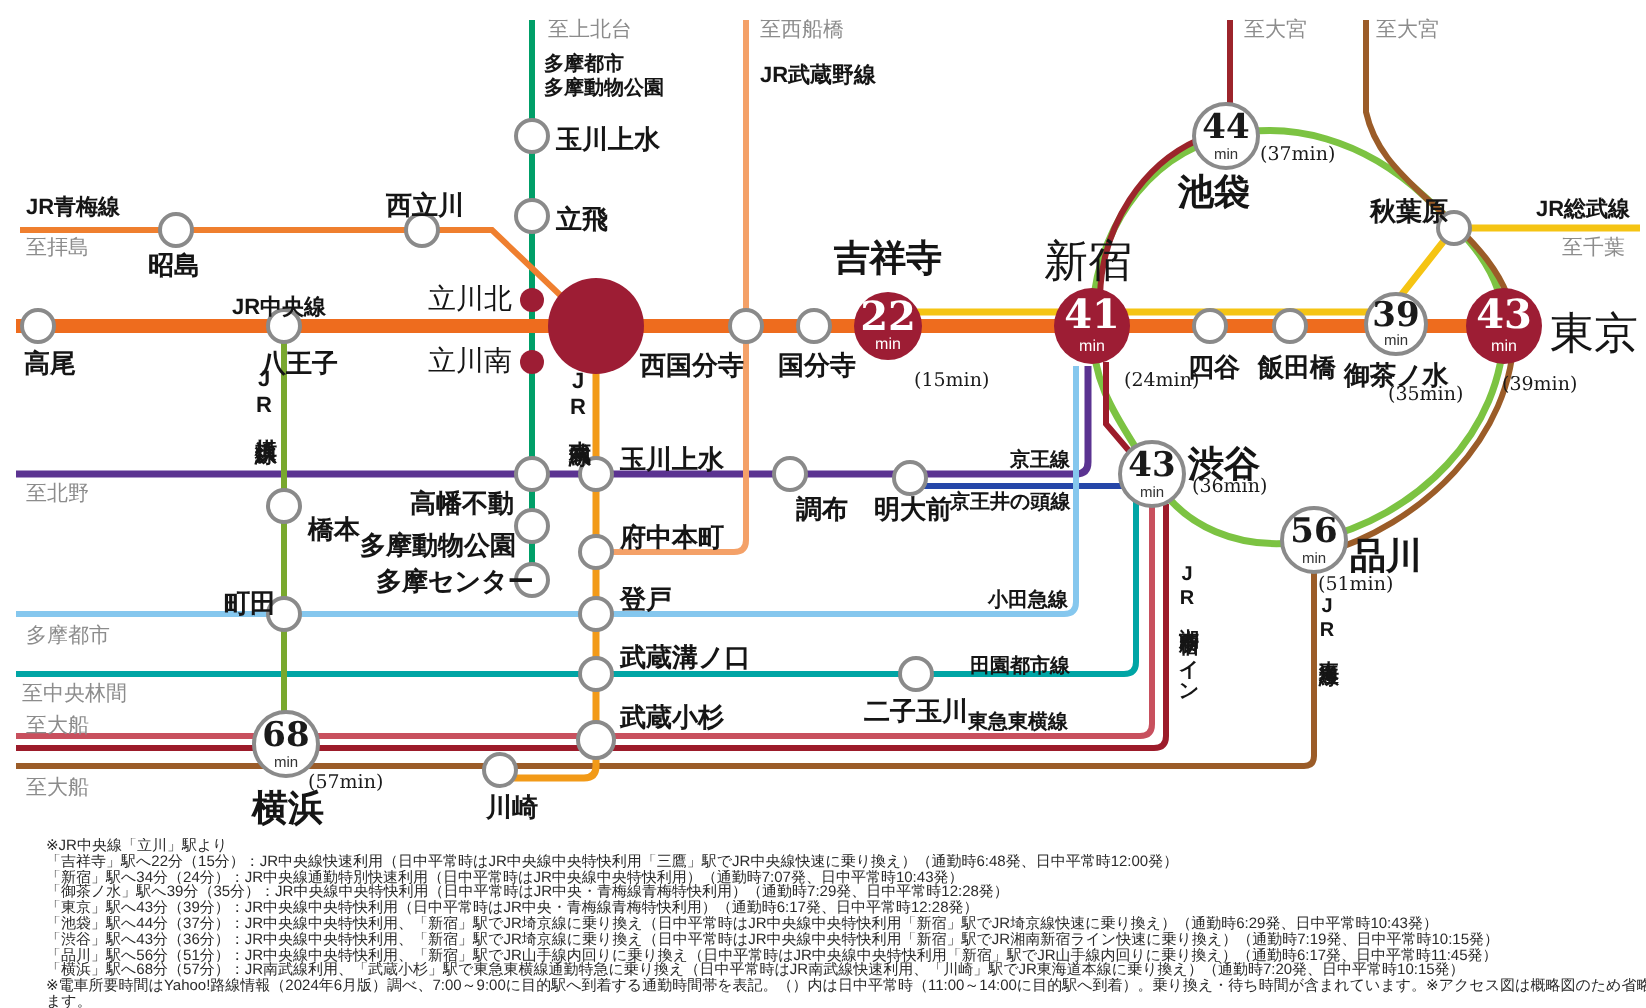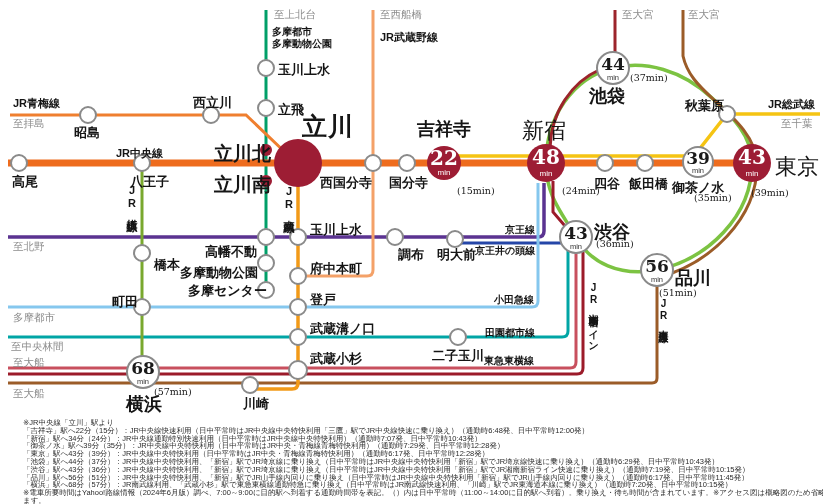--- a/index.html
+++ b/index.html
@@ -6,21 +6,21 @@
   .map{position:relative;width:823px;height:504px;background:#fff;overflow:hidden;
        font-family:"Liberation Sans","DejaVu Sans",sans-serif;}
   svg{position:absolute;left:0;top:0;}
   .stn{fill:#ffffff;stroke:#8a8a8a;stroke-width:2;}
   .lbl{position:absolute;white-space:nowrap;color:#151515;}
   .ctr{position:absolute;transform:translate(-50%,-50%);white-space:nowrap;}
   .st{font-size:13px;font-weight:bold;}
   .st-lg{font-size:18px;font-weight:bold;}
   .st-xl{font-size:22px;font-weight:normal;}
   .origin{font-size:25px;font-weight:bold;letter-spacing:1px;}
-  .st-md{font-size:19px;font-weight:bold;text-align:right;}
+  .st-md{font-size:14px;font-weight:normal;text-align:right;}
   .line-lbl{font-size:11px;font-weight:bold;}
   .line-lbl-sm{font-size:10px;font-weight:bold;}
   .dir{font-size:10.5px;color:#8c8c8c;}
   .vert{writing-mode:vertical-rl;text-orientation:upright;letter-spacing:1px;}
   .min-alt{font-family:"DejaVu Serif","Liberation Serif",serif;font-size:9.5px;color:#1a1a1a;}
   .bn-r{font-family:"DejaVu Serif","Liberation Serif",serif;font-size:20px;font-weight:bold;color:#fff;}
   .bn-w{font-family:"DejaVu Serif","Liberation Serif",serif;font-size:17px;font-weight:bold;color:#1a1a1a;}
   .bm-r{font-size:8px;color:#fff;}
   .bm-w{font-size:7.5px;color:#333;}
   .notes{position:absolute;left:23px;top:419px;width:806px;font-size:7.5px;
@@ -126,21 +126,20 @@
 <span class="lbl line-lbl-sm" style="left:485px;top:326px">田園都市線</span>
 <span class="lbl line-lbl-sm" style="left:484px;top:354px">東急東横線</span>
 <span class="lbl line-lbl-sm vert" style="left:586px;top:282px">JR湘南新宿ライン</span>
 <span class="lbl line-lbl-sm vert" style="left:656px;top:298px">JR東海道線</span>
 <span class="lbl dir" style="left:13px;top:240px">至北野</span>
 <span class="lbl dir" style="left:13px;top:311px">多摩都市</span>
 <span class="lbl dir" style="left:11px;top:340px">至中央林間</span>
 <span class="lbl dir" style="left:13px;top:356px">至大船</span>
 <span class="lbl dir" style="left:13px;top:387px">至大船</span>
 
-<span class="lbl origin" style="left:302px;top:110px">立川</span>
 <span class="lbl st-md" style="left:214px;top:141px">立川北</span>
 <span class="lbl st-md" style="left:214px;top:172px">立川南</span>
 
 <span class="lbl st" style="left:12px;top:173px">高尾</span>
 <span class="lbl st" style="left:130px;top:173px">八王子</span>
 <span class="lbl st" style="left:74px;top:124px">昭島</span>
 <span class="lbl st" style="left:193px;top:94px">西立川</span>
 <span class="lbl st" style="left:278px;top:61px">玉川上水</span>
 <span class="lbl st" style="left:278px;top:101px">立飛</span>
 <span class="lbl st" style="left:320px;top:174px">西国分寺</span>
@@ -161,21 +160,21 @@
 <span class="lbl st" style="left:310px;top:320px">武蔵溝ノ口</span>
 <span class="lbl st" style="left:310px;top:350px">武蔵小杉</span>
 <span class="lbl st" style="left:243px;top:395px">川崎</span>
 <span class="lbl st" style="left:432px;top:347px">二子玉川</span>
 
 <span class="ctr bn-r" style="left:444px;top:158px">22</span>
 <span class="ctr bm-r" style="left:444px;top:172px">min</span>
 <span class="lbl st-lg" style="left:417px;top:117px">吉祥寺</span>
 <span class="lbl min-alt" style="left:457px;top:185px">(15min)</span>
 
-<span class="ctr bn-r" style="left:546px;top:157px">48</span>
+<span class="ctr bn-r" style="left:546px;top:157px">41</span>
 <span class="ctr bm-r" style="left:546px;top:173px">min</span>
 <span class="lbl st-xl" style="left:522px;top:116px">新宿</span>
 <span class="lbl min-alt" style="left:562px;top:185px">(24min)</span>
 
 <span class="ctr bn-r" style="left:752px;top:157px">43</span>
 <span class="ctr bm-r" style="left:752px;top:173px">min</span>
 <span class="lbl st-xl" style="left:775px;top:152px">東京</span>
 <span class="lbl min-alt" style="left:751px;top:187px">(39min)</span>
 
 <span class="ctr bn-w" style="left:613px;top:64px">44</span>

